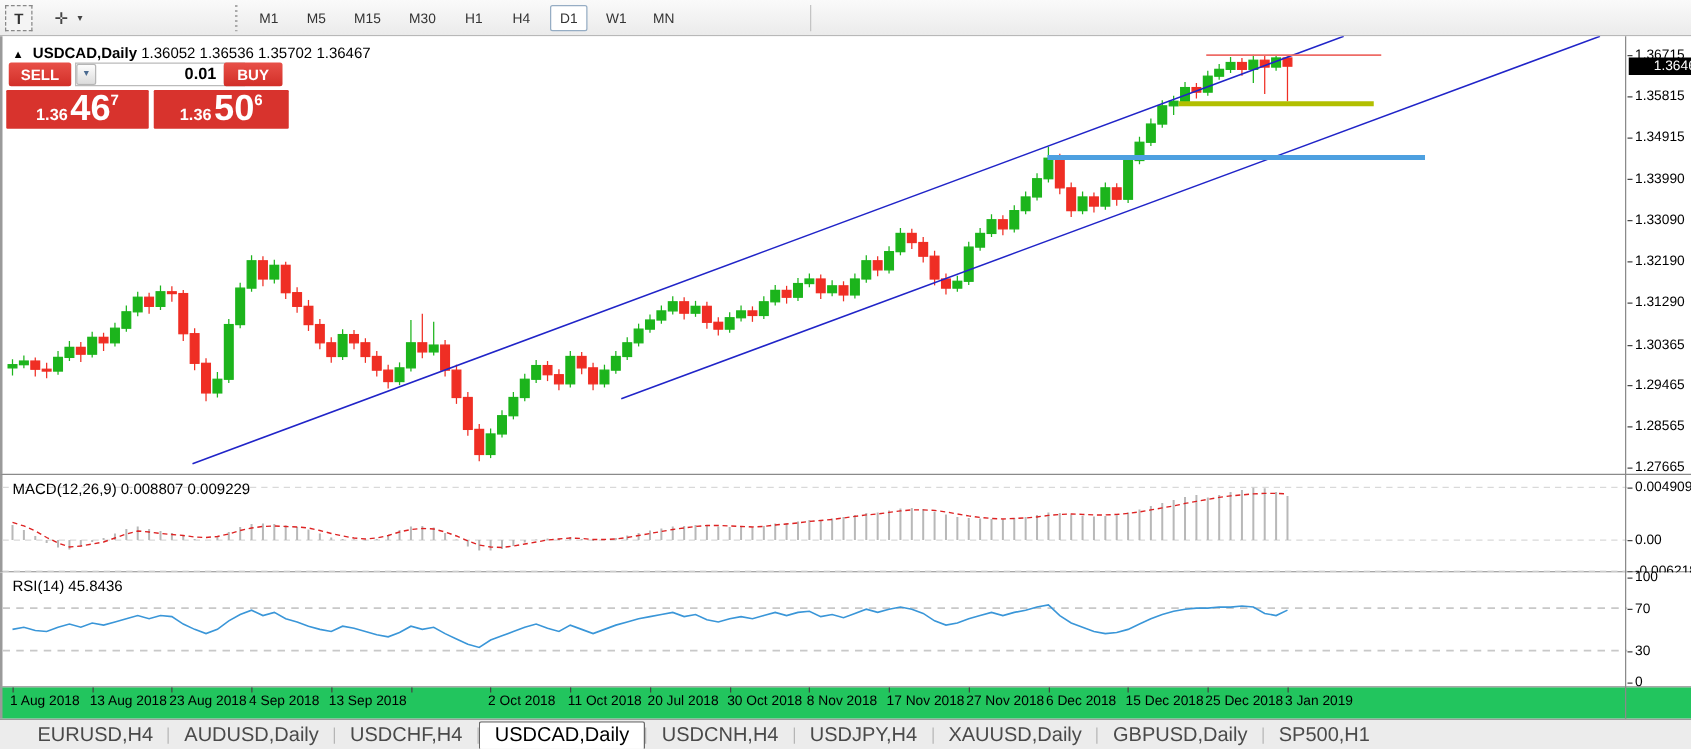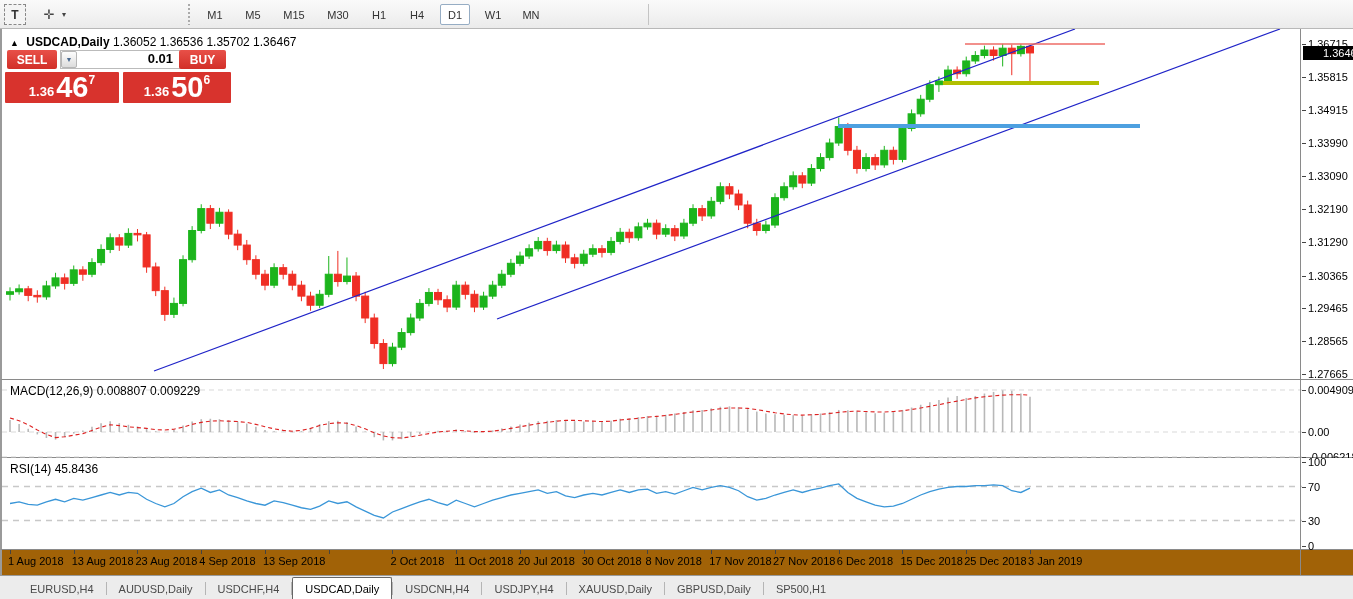--- a/index.html
+++ b/index.html
@@ -16,21 +16,21 @@
     background-image:repeating-linear-gradient(#aaa 0 2px, transparent 2px 4px); background-size:2px 100%; background-repeat:no-repeat; }
   .tfbtn { border:1px solid transparent; border-radius:2px; }
   .tfbtn.active { background:#fff; border:1px solid #96adc4; }
   .tbsep { position:absolute; left:648px; top:4px; height:21px; width:1px; background:#c4c4c4; }
 
   .pane { position:absolute; left:0; width:1353px; background:#fff;
     border-bottom:1px solid #8a8a8a; border-left:2px solid #9a9a9a; }
   #main-pane { top:29px; height:351px; }
   #macd-pane { top:380px; height:78px; }
   #rsi-pane  { top:458px; height:92px; }
-  #date-axis { position:absolute; left:0; top:550px; width:1353px; height:25px; background:#a16207;
+  #date-axis { position:absolute; left:0; top:550px; width:1353px; height:25px; background:#22c55e;
     border-left:2px solid #9a9a9a; }
   .vscale-line { position:absolute; left:1300px; top:29px; width:1px; height:546px; background:#8a8a8a; z-index:5; }
 
   svg.panesvg { position:absolute; left:0; top:0; }
   .scale-label { position:absolute; left:1306px; font-size:11px; color:#000; white-space:nowrap; }
   .scale-tick { position:absolute; left:1300px; width:4px; height:1px; background:#444; }
   .price-tag { position:absolute; left:1301px; width:50px; height:14px; background:#000; color:#fff;
     font-size:11px; line-height:14px; padding-left:20px; z-index:6; }
 
   .chart-title { position:absolute; left:8px; top:6px; font-size:12px; color:#000; z-index:4; }
@@ -55,21 +55,21 @@
   .bb2 { left:118px; width:108px; }
   .bigbox .sm { font-size:13px; font-weight:bold; margin-bottom:3px; }
   .bigbox .lg { font-size:29px; font-weight:bold; line-height:29px; margin-left:2px; }
   .bigbox .sup { font-size:12px; font-weight:bold; align-self:flex-start; margin-top:1px; }
 
   .date-label { position:absolute; top:5px; font-size:11px; color:#000; white-space:nowrap; }
   .date-tick { position:absolute; top:0; width:1px; height:4px; background:#444; }
 
   .tabbar { position:absolute; left:0; top:575px; width:1353px; height:24px; background:#ececec;
     border-top:1px solid #9a9a9a; display:flex; align-items:flex-end; padding-left:18px; }
-  .tab { position:relative; height:20px; padding:0 12px; font-size:11px; color:#4a4a4a;
+  .tab { position:relative; height:20px; padding:0 12px; font-size:16px; color:#4a4a4a;
     display:flex; align-items:center; cursor:pointer; }
   .tab.active { background:#fff; color:#000; border:1px solid #666; border-bottom:none; height:22px;
     border-radius:2px 2px 0 0; z-index:2; }
   .tabsep { width:1px; height:13px; background:#b5b5b5; margin-bottom:4px; }
 </style>
 </head>
 <body>
 
 <div class="toolbar">
   <div class="toolbtn ticon" style="left:4px;">T</div>

